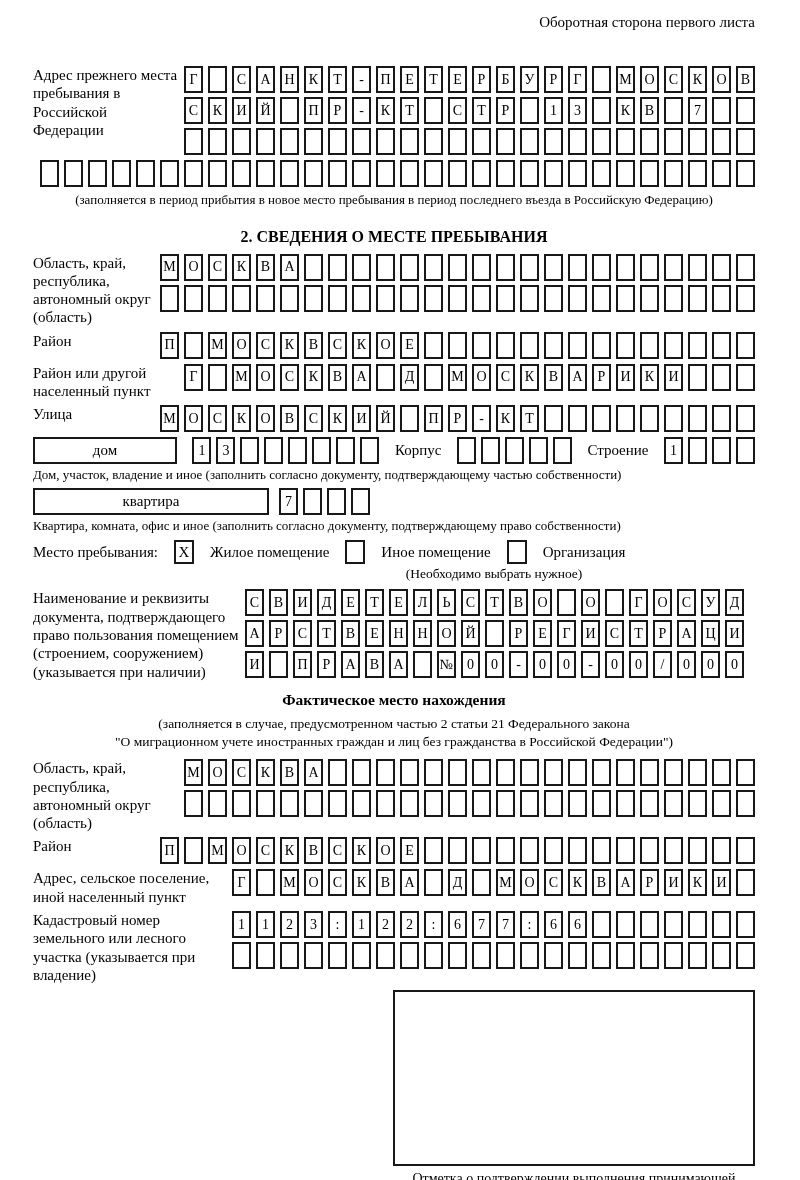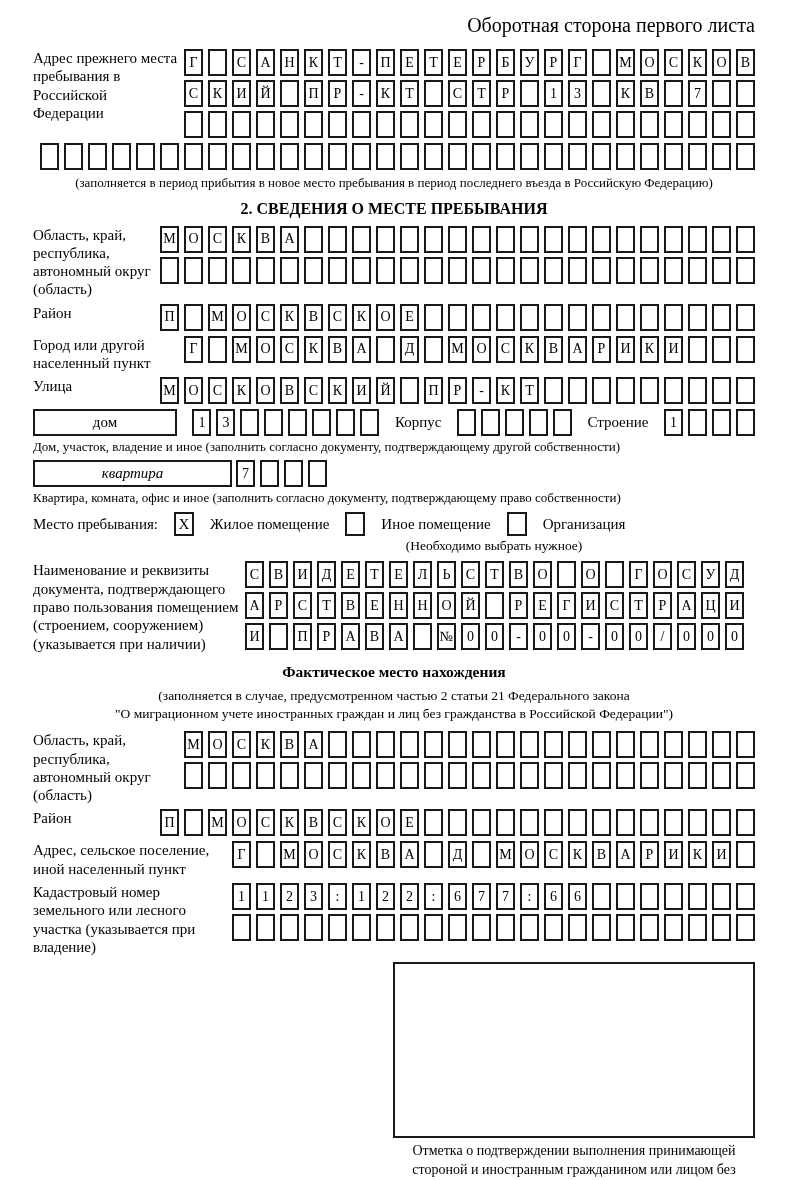--- a/index.html
+++ b/index.html
@@ -5,45 +5,45 @@
   * { box-sizing: border-box; margin: 0; padding: 0; }
   html, body { width: 800px; }
   body {
     height: 1180px;
     background: #ffffff;
     color: #000;
     font-family: "Liberation Serif", serif;
     overflow: hidden;
   }
   .wrapper { margin: 14px 45px 0 33px; }
-  .top-note { text-align: right; font-size: 20px; margin-bottom: 12px; }
+  .top-note { text-align: right; font-size: 15px; margin-bottom: 35px; }
 
   .field { display: flex; margin-bottom: 5px; }
   .field-label { flex: 1; font-size: 15px; line-height: 1.22; padding-right: 6px; }
   .rows { display: flex; flex-direction: column; gap: 4px; align-items: flex-end; }
   .box-row { display: flex; gap: 5px; }
   .cell {
     width: 19px; height: 27px; flex: none;
     border: 2px solid #181818;
     display: flex; align-items: center; justify-content: center;
     font-size: 14px; line-height: 1;
   }
   .full-row { justify-content: flex-end; margin-bottom: 4px; }
 
   .caption { font-size: 13px; margin: 1px 0 5px; }
   .center-note { text-align: center; font-size: 13.5px; line-height: 1.35; }
-  .section-title { text-align: center; font-weight: bold; font-size: 16px; margin: 8px 0 8px; }
+  .section-title { text-align: center; font-weight: bold; font-size: 16px; margin: 19px 0 8px; }
 
   .house-row { display: flex; align-items: center; justify-content: space-between; margin-bottom: 3px; }
   .wide-box {
     height: 27px; border: 2px solid #181818;
     display: flex; align-items: center; justify-content: center; font-size: 15px;
   }
   .dom-box { width: 144px; }
-  .kv-box { width: 199px; margin-right: 4px; font-style: italic; }
+  .kv-box { width: 236px; margin-right: 10px; }
   .inline-label { font-size: 15px; }
   .apt-row { display: flex; align-items: center; margin-bottom: 3px; }
 
   .premises-row { display: flex; align-items: center; gap: 16px; font-size: 15px; margin: 6px 0 2px; }
   .checkbox {
     width: 20px; height: 24px; flex: none;
     border: 2px solid #181818;
     display: flex; align-items: center; justify-content: center; font-size: 15px;
   }
   .sub-note { font-size: 13.5px; margin: 0 0 7px 200px; text-align: center; }
@@ -270,21 +270,21 @@
           <span class="cell"></span>
           <span class="cell"></span>
           <span class="cell"></span>
           <span class="cell"></span>
           <span class="cell"></span>
         </div>
     </div>
   </div>
 
   <div class="field">
-    <div class="field-label">Город или другой населенный пункт</div>
+    <div class="field-label">Район или другой населенный пункт</div>
     <div class="rows">
       <div class="box-row">
           <span class="cell">Г</span>
           <span class="cell"></span>
           <span class="cell">М</span>
           <span class="cell">О</span>
           <span class="cell">С</span>
           <span class="cell">К</span>
           <span class="cell">В</span>
           <span class="cell">А</span>
@@ -362,21 +362,21 @@
         <span class="cell"></span>
       </div>
     <span class="inline-label">Строение</span>
     <div class="box-row">
         <span class="cell">1</span>
         <span class="cell"></span>
         <span class="cell"></span>
         <span class="cell"></span>
       </div>
   </div>
-  <div class="caption">Дом, участок, владение и иное (заполнить согласно документу, подтверждающему другой собственности)</div>
+  <div class="caption">Дом, участок, владение и иное (заполнить согласно документу, подтверждающему частью собственности)</div>
 
   <div class="apt-row">
     <div class="wide-box kv-box">квартира</div>
     <div class="box-row">
         <span class="cell">7</span>
         <span class="cell"></span>
         <span class="cell"></span>
         <span class="cell"></span>
       </div>
   </div>

